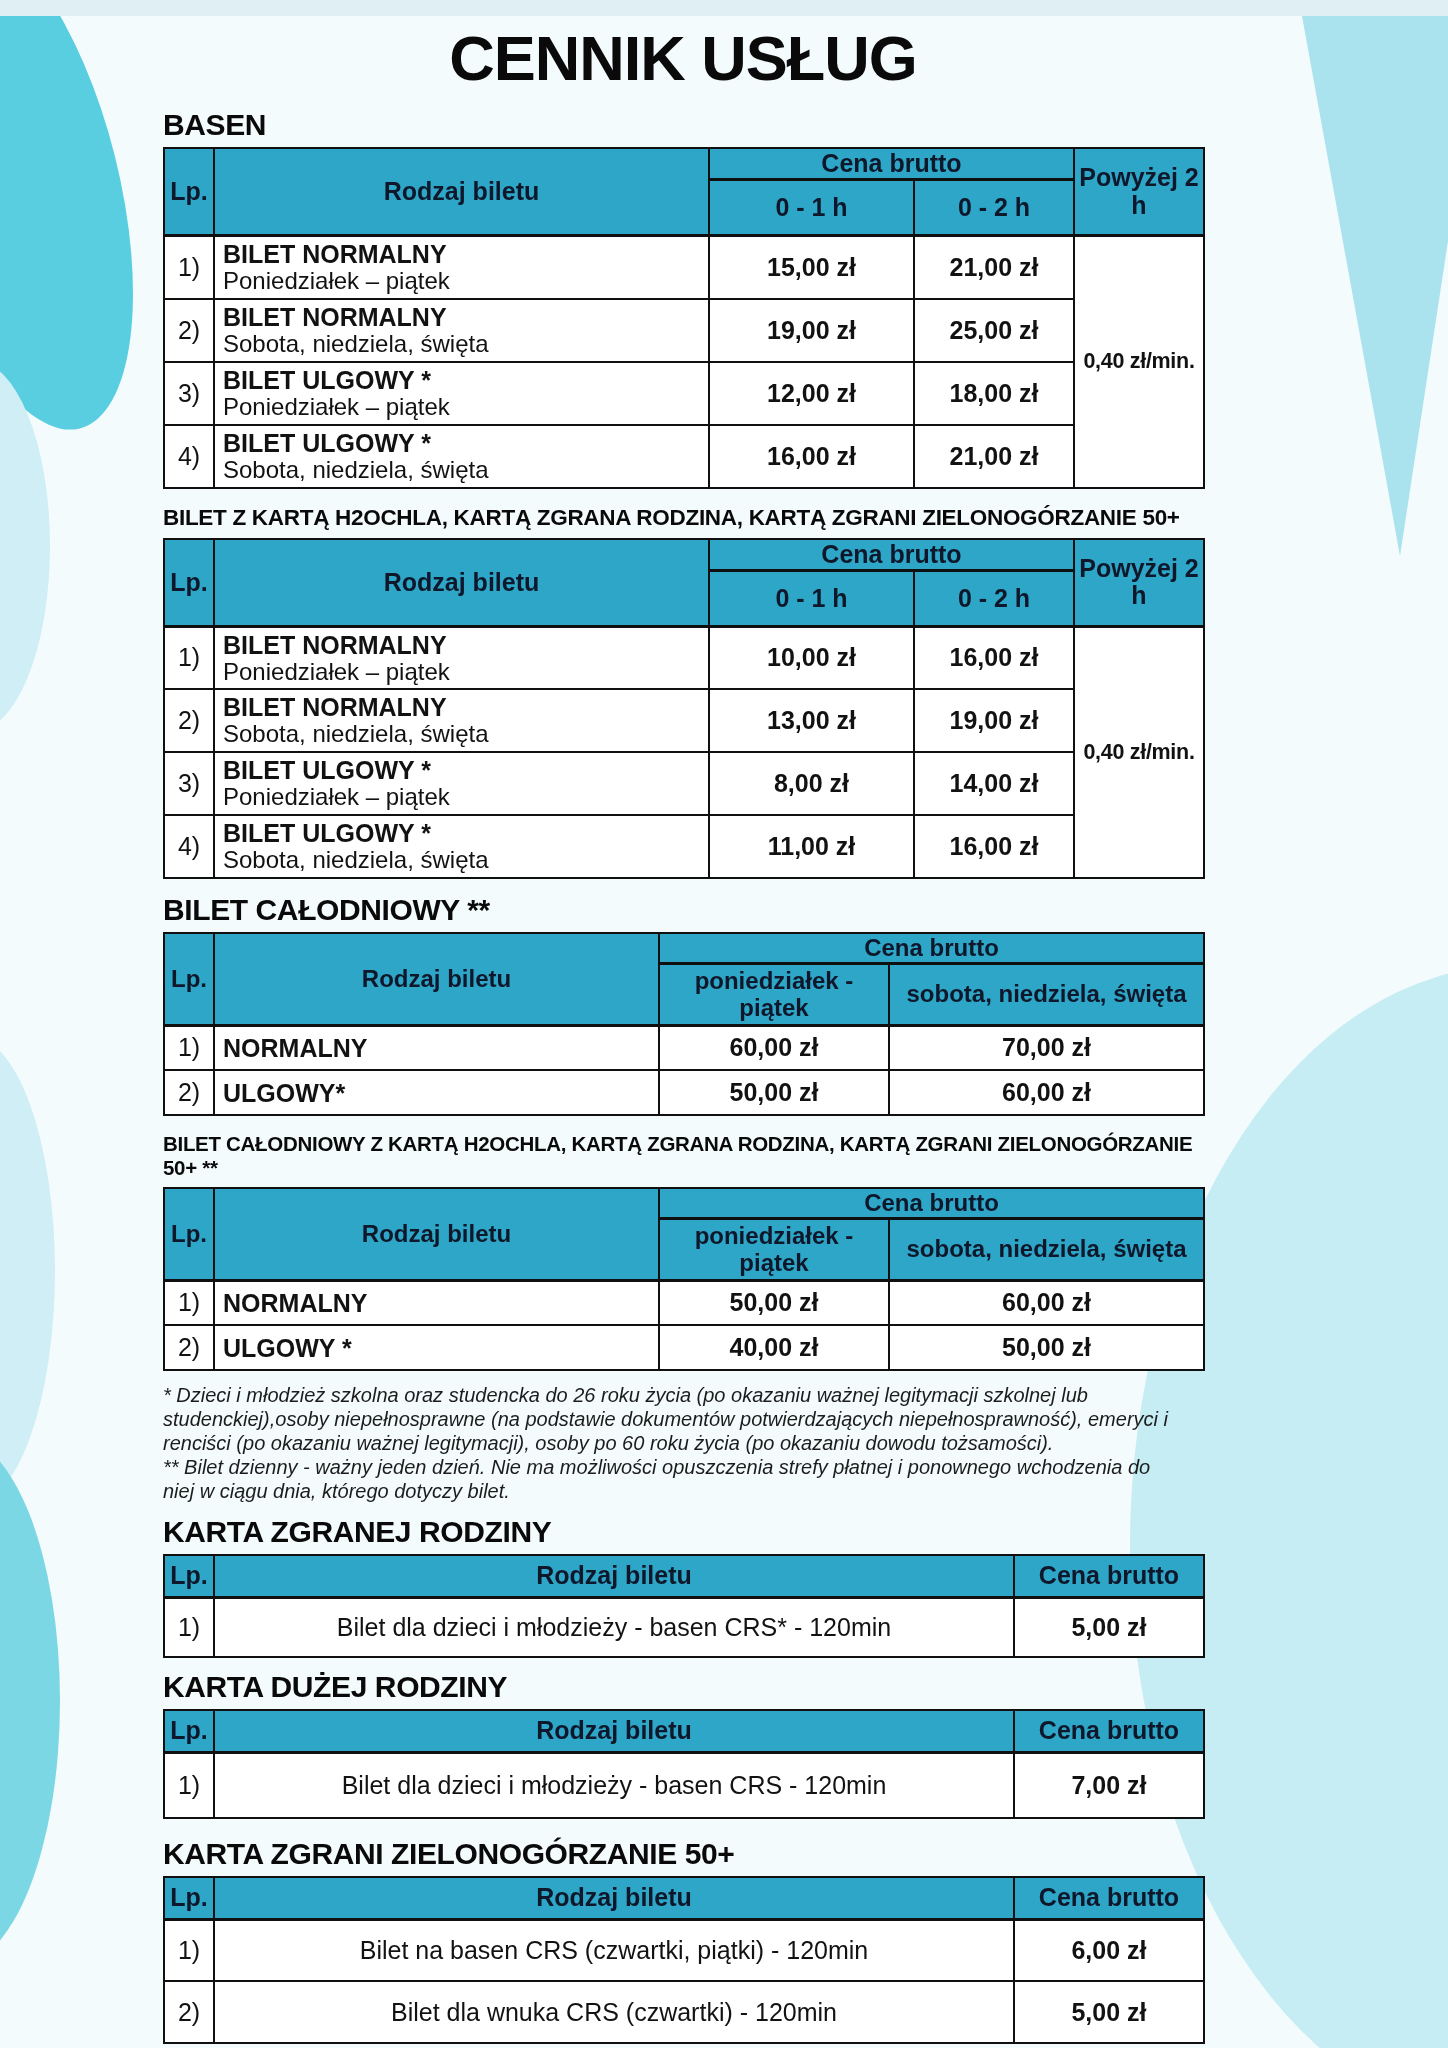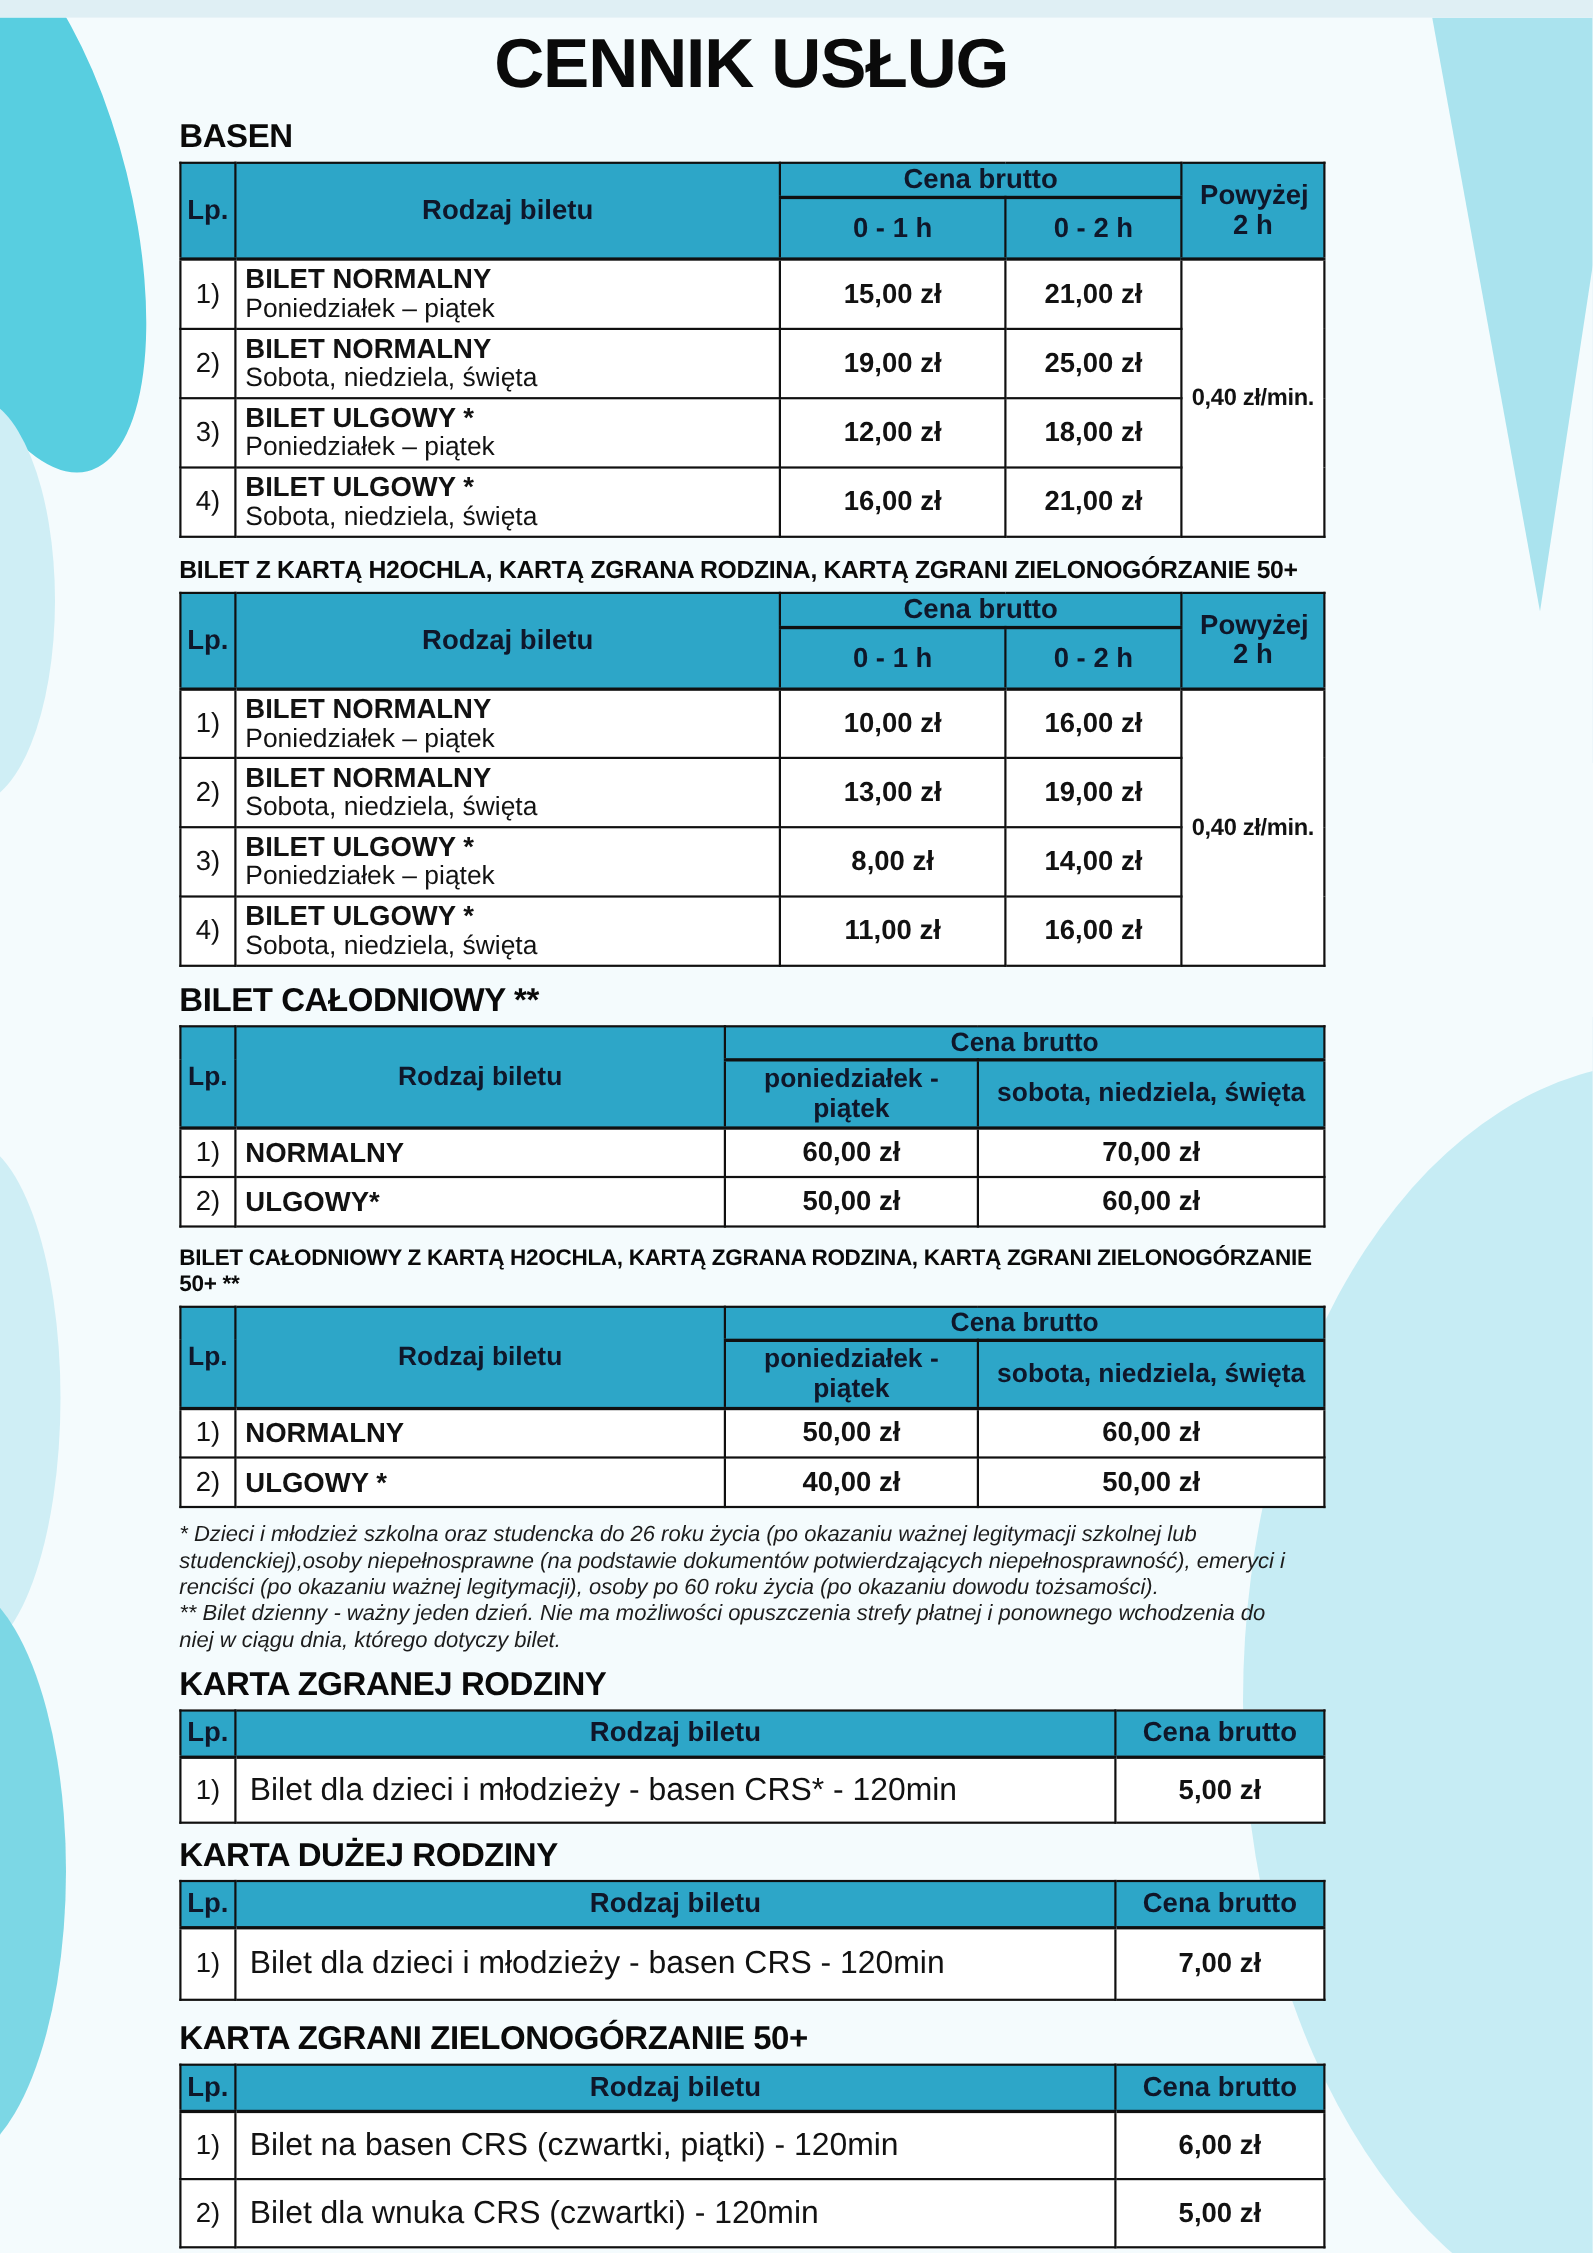--- a/index.html
+++ b/index.html
@@ -36,22 +36,22 @@
   .t-simple thead tr{height:42px}
   .t-simple thead th{font-size:25px;}
   .t5 tbody tr{height:60px}.t6 tbody tr{height:66px}.t7 tbody tr{height:62px}
 
   td.lp{font-size:25px;text-align:center;}
   td.nm{text-align:left;padding:3px 8px;}
   .nm-b{font-weight:700;font-size:25px;line-height:1.12;}
   .nm-s{font-size:24px;line-height:1.12;}
   td.pr{font-weight:700;font-size:25px;text-align:center;}
   td.over{font-size:21.5px;letter-spacing:-0.3px;padding:0;}
-  td.desc{font-size:29px;text-align:left;padding:3px 12px;}
-  .over-th{line-height:1.1;padding:0 16px;}
+  td.desc{font-size:25px;text-align:center;padding:3px 12px;}
+  .over-th{line-height:1.1;padding:0 4px;}
 
   .notes{margin-top:12px;width:1010px;}
   .notes p{font-style:italic;font-size:20px;line-height:1.2;color:#1c1c1c;}
   p.note-single{font-style:italic;font-size:20px;margin:9px 0 0;color:#1c1c1c;}
 </style>
 </head>
 <body>
 
 <div id="page">
 

